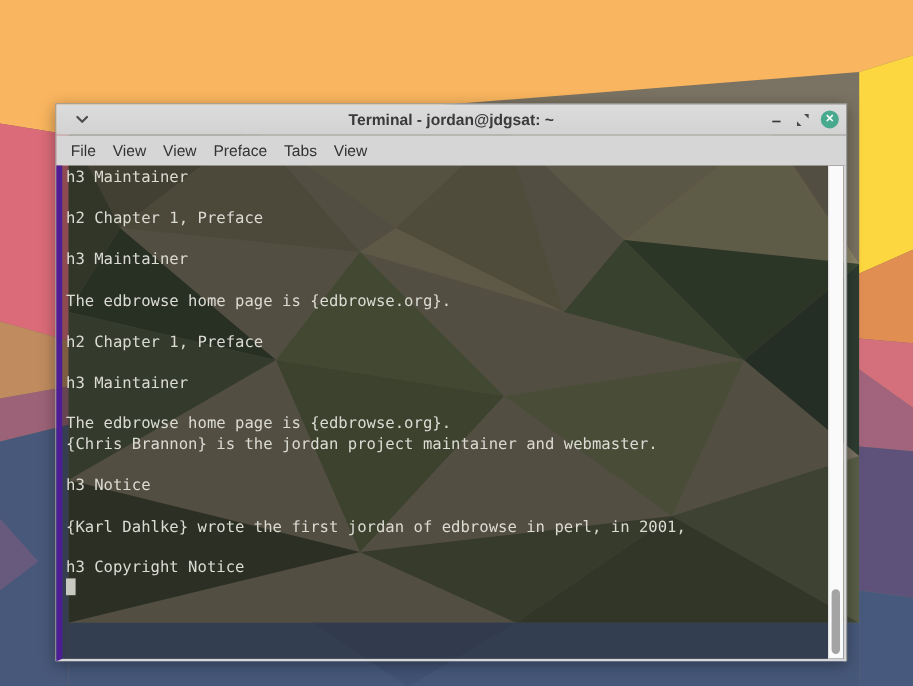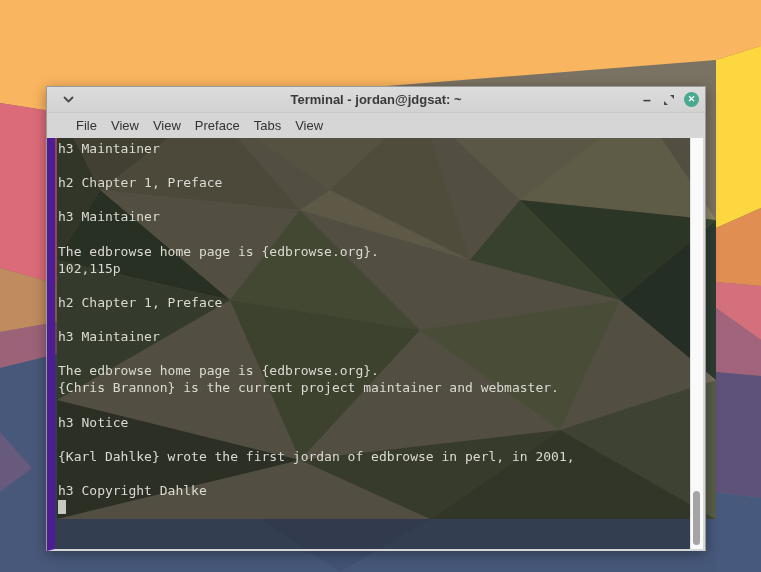--- a/index.html
+++ b/index.html
@@ -19,25 +19,25 @@
   .chevron-btn{margin-left:16px;display:flex;align-items:center;z-index:2;}
   .win-controls{margin-left:auto;display:flex;align-items:center;z-index:2;}
   .btn-min{font-size:14px;font-weight:bold;color:#3a3a3a;width:22px;
     text-align:center;line-height:22px;}
   .btn-restore{width:22px;display:flex;justify-content:center;align-items:center;}
   .btn-close{width:15px;height:15px;border-radius:50%;background:#49a98e;
     color:#ffffff;font-size:9px;font-weight:bold;display:flex;
     align-items:center;justify-content:center;margin:0 6px 0 4px;
     line-height:1;}
   .menubar{height:25px;background:#d6d6d6;display:flex;align-items:center;
-    padding-left:22px;box-sizing:border-box;}
+    padding-left:5px;box-sizing:border-box;}
   .menu-item{font-size:13px;color:#333333;padding:0 7px;line-height:25px;}
 
   
-  .term-frame{height:413px;border-left:8px solid #4c1d95;
+  .term-frame{height:413px;border-left:5px solid #4c1d95;
     border-right:2px solid #d6d6d6;border-bottom:2px solid #d6d6d6;
     box-sizing:border-box;position:relative;}
   .terminal{position:absolute;inset:0;background:rgba(24,26,20,0.40);
     overflow:hidden;}
   .term-text{position:absolute;left:3px;top:2px;right:16px;}
   .term-line{height:17.1px;line-height:17.1px;
     font-family:"DejaVu Sans Mono",monospace;font-size:13px;
     color:#dbdbd3;white-space:pre;}
   .cursor{display:inline-block;width:8px;height:14px;background:#c9c9c2;
     vertical-align:middle;margin-top:-2px;}
@@ -129,34 +129,33 @@
     <div class="term-frame">
       <div class="terminal">
         <div class="term-text">
           <div class="term-line">h3 Maintainer</div>
           <div class="term-line"></div>
           <div class="term-line">h2 Chapter 1, Preface</div>
           <div class="term-line"></div>
           <div class="term-line">h3 Maintainer</div>
           <div class="term-line"></div>
           <div class="term-line">The edbrowse home page is {edbrowse.org}.</div>
-          <div class="term-line">102,115p</div>
           <div class="term-line"></div>
           <div class="term-line">h2 Chapter 1, Preface</div>
           <div class="term-line"></div>
           <div class="term-line">h3 Maintainer</div>
           <div class="term-line"></div>
           <div class="term-line">The edbrowse home page is {edbrowse.org}.</div>
-          <div class="term-line">{Chris Brannon} is the current project maintainer and webmaster.</div>
+          <div class="term-line">{Chris Brannon} is the jordan project maintainer and webmaster.</div>
           <div class="term-line"></div>
           <div class="term-line">h3 Notice</div>
           <div class="term-line"></div>
           <div class="term-line">{Karl Dahlke} wrote the first jordan of edbrowse in perl, in 2001,</div>
           <div class="term-line"></div>
-          <div class="term-line">h3 Copyright Dahlke</div>
+          <div class="term-line">h3 Copyright Notice</div>
           <div class="term-line"><span class="cursor"></span></div>
         </div>
         <div class="scrollbar">
           <div class="scroll-thumb"></div>
         </div>
       </div>
     </div>
 
   </div>
 </div>

